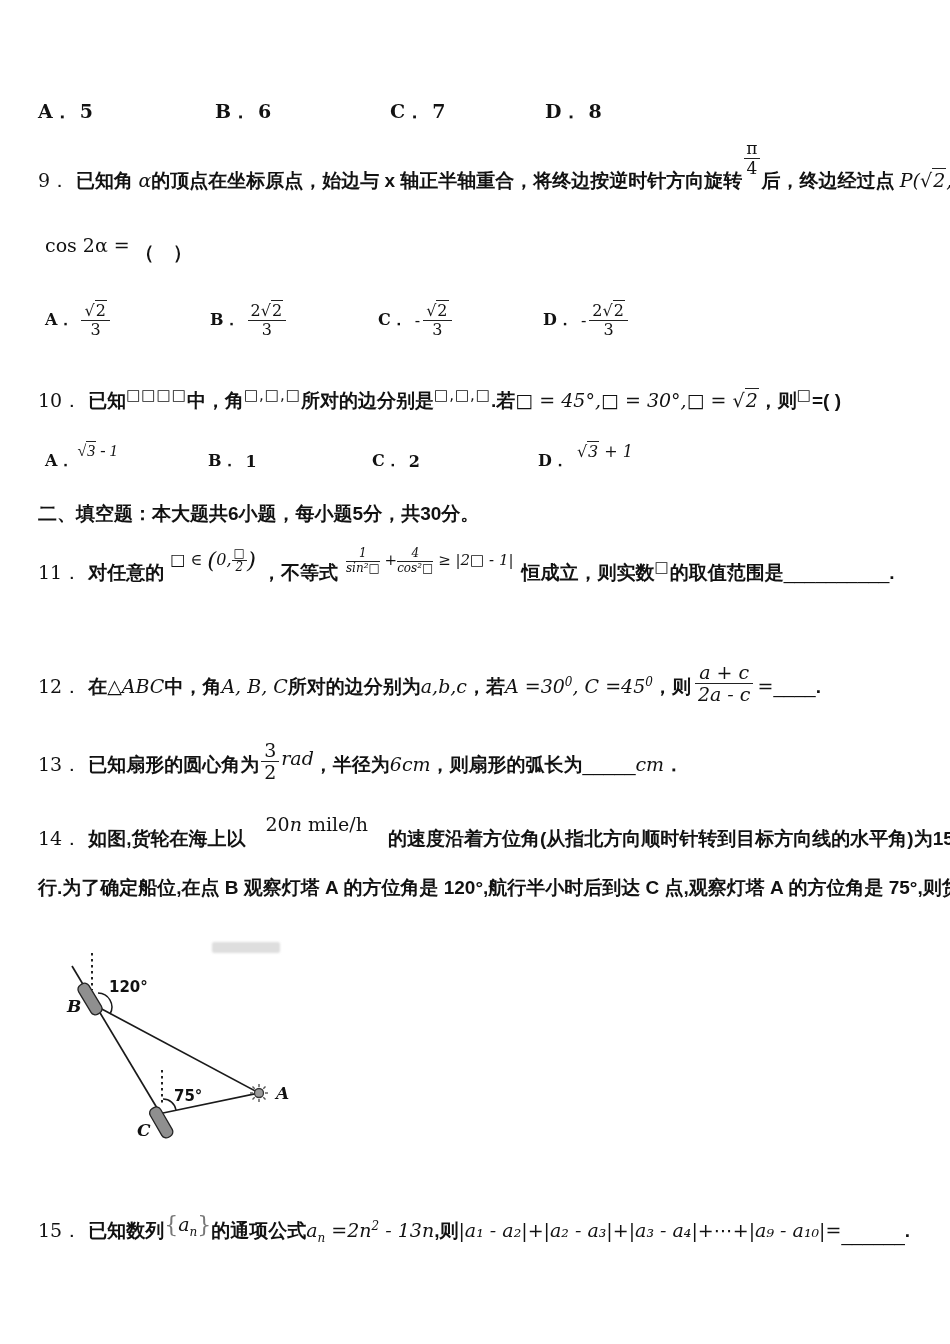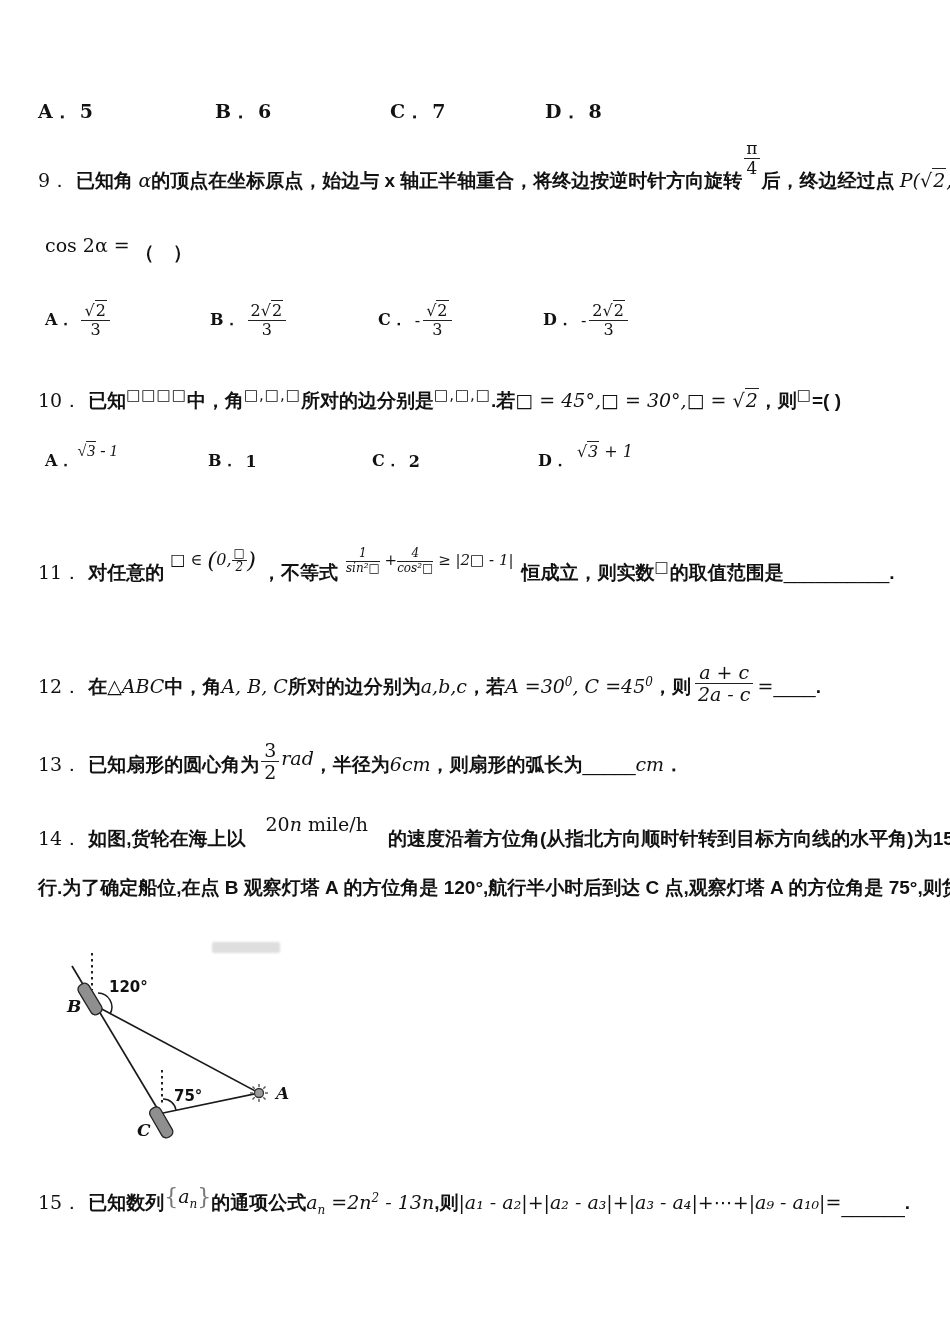--- a/index.html
+++ b/index.html
@@ -122,20 +122,23 @@
     <span class="cell" style="left:372px;top:446px;height:30px;">
       <span class="optlabel">C．</span>
         <span class="optval">2</span>
     </span>
     <span class="cell" style="left:538px;top:446px;height:30px;">
       <span class="optlabel">D．</span>
       <span class="mi raise10" style="margin-left:9px;"><span class="sq"><span>√</span><span class="rad">3</span></span><span> + 1</span></span>
     </span>
   </div>
 
+  <div class="line" style="left:38px;top:502px;">
+    <span>二、填空题：本大题共6小题，每小题5分，共30分。</span>
+  </div>
 
   <div class="line" style="left:38px;top:560px;">
     <span class="qnum">11．</span><span>对任意的</span><span class="raise14 mi" style="font-size:16px;margin:0 6px;"><span>□ ∈</span>
       <span class="bigp">(</span><span>0,</span><span class="smallfrac"><span class="num">□</span><span class="den">2</span></span><span class="bigp">)</span></span><span>，不等式</span><span class="raise14 mi ineq" style="margin:0 8px;"><span class="smallfrac"><span class="num">1</span><span class="den">sin²□</span></span>
       <span>+</span><span class="smallfrac"><span class="num">4</span><span class="den">cos²□</span></span>
       <span>≥ |2□ - 1|</span></span><span>恒成立，则实数</span><span class="boxes">□</span><span>的取值范围是</span><span class="blank">__________</span><span>.</span>
   </div>
 
   <div class="line" style="left:38px;top:666px;">
     <span class="qnum">12．</span><span>在</span><span class="m">△</span><span class="mi">ABC</span><span>中，角</span><span class="mi">A, B, C</span><span>所对的边分别为</span><span class="mi">a,b,c</span><span>，若</span><span class="mi"><span>A =30</span><sup>0</sup><span>, C =45</span><sup>0</sup></span><span>，则</span><span class="frac mi" style="position:relative;top:-4px;margin:0 4px;"><span class="num">a + c</span><span class="den">2a - c</span></span><span class="m">=</span><span class="blank">____</span><span>.</span>
@@ -183,17 +186,17 @@
       </g>
     </g>
 
     <text x="27" y="66" font-size="17" font-style="italic" font-family="DejaVu Serif, serif" fill="#111">B</text>
     <text x="97" y="190" font-size="17" font-style="italic" font-family="DejaVu Serif, serif" fill="#111">C</text>
     <text x="236" y="153" font-size="17" font-style="italic" font-family="DejaVu Serif, serif" fill="#111">A</text>
     <text x="69" y="46" font-size="15" font-family="DejaVu Sans, sans-serif" fill="#111">120°</text>
     <text x="134" y="155" font-size="15" font-family="DejaVu Sans, sans-serif" fill="#111">75°</text>
   </svg>
 
-  <div class="line" style="left:38px;top:1186px;">
+  <div class="line" style="left:38px;top:1214px;">
     <span class="qnum">15．</span><span>已知数列</span><span class="brace">{</span><span class="mi raise6"><span>a</span><sub>n</sub></span><span class="brace">}</span><span>的通项公式</span><span class="mi"><span>a</span><sub>n</sub><span> =2n</span><sup>2</sup><span> - 13n</span></span><span>,则</span><span class="mi">|a₁ - a₂|+|a₂ - a₃|+|a₃ - a₄|+⋯+|a₉ - a₁₀|=</span><span class="blank" style="position:relative;top:4px;">______</span><span>.</span>
   </div>
 
 </div>
 
 </body></html>

